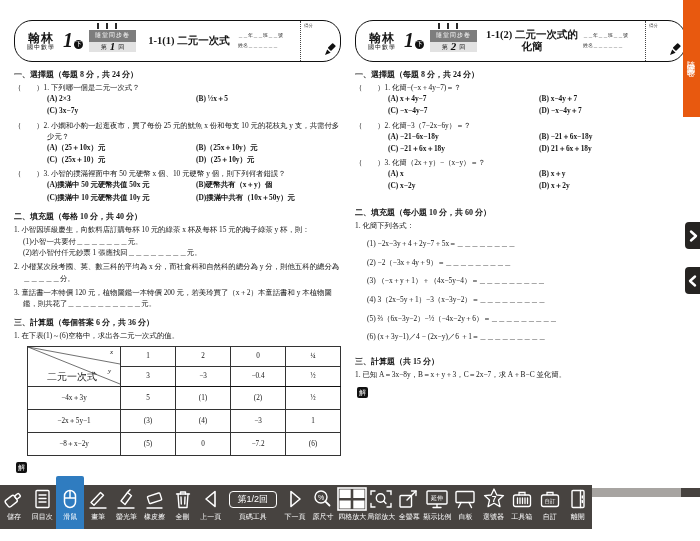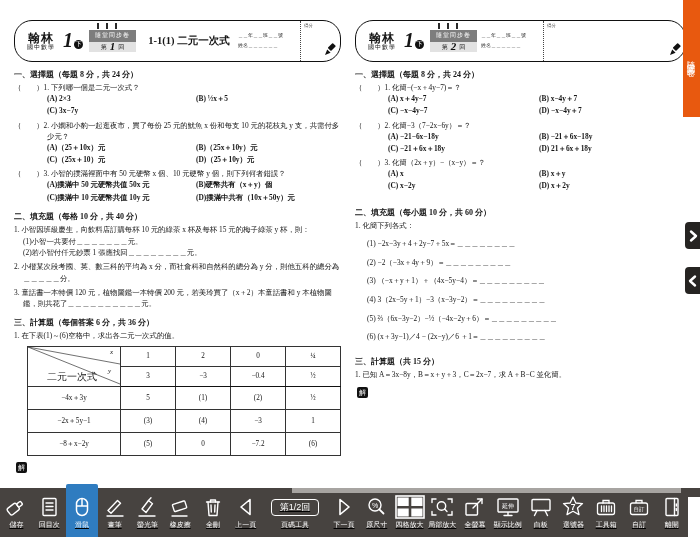--- a/index.html
+++ b/index.html
@@ -63,22 +63,22 @@
   .side-tab{position:absolute;right:0;top:0;width:17px;height:117px;background:#e8590f;
             color:#fff;writing-mode:vertical-rl;text-orientation:upright;font-size:8.5px;
             letter-spacing:2px;display:flex;align-items:center;justify-content:center;cursor:pointer;}
   .edge-btn{position:absolute;right:0;width:15px;height:27px;background:#262422;
             border-radius:4px 0 0 4px;display:flex;align-items:center;justify-content:center;cursor:pointer;}
   .edge-next{top:222px;} .edge-prev{top:267px;}
 
   
   .strip{position:absolute;left:0;bottom:44px;width:700px;height:9px;background:#474340;}
   .strip .light{position:absolute;left:292px;top:0;width:389px;height:9px;background:#a7a4a1;}
-  .toolbar{position:absolute;left:0;bottom:4px;width:688px;height:44px;background:#474340;
-           display:flex;align-items:stretch;z-index:5;text-decoration:underline;}
+  .toolbar{position:absolute;left:0;bottom:12px;width:592px;height:44px;background:#474340;
+           display:flex;align-items:stretch;z-index:5;}
   .tbi{flex:1 1 0;display:flex;flex-direction:column;align-items:center;justify-content:flex-start;
        padding-top:2px;cursor:pointer;position:relative;}
   .tbi .ticon{height:24px;display:flex;align-items:center;justify-content:center;}
   .tbi .tlabel{font-size:7px;color:#fff;line-height:1;margin-top:2px;white-space:nowrap;
                transform-origin:center;}
   .tbi.active{background:#2f7cc0;box-shadow:0 -9px 0 0 #2f7cc0;border-radius:2px 2px 0 0;}
   .tbi.wide{flex:2 1 0;}
   .pagebox{border:1.5px solid #fff;border-radius:4px;color:#fff;font-size:9px;
            padding:3px 8px;line-height:1;white-space:nowrap;}
   svg text{font-family:"Liberation Sans",sans-serif;}
@@ -227,20 +227,24 @@
             <i></i>
             <i></i>
           </span>
         <div class="b-top">隨堂同步卷</div>
         <div class="b-bot">
           <span>第</span>
           <span class="rn">2</span>
           <span>回</span>
         </div>
       </div>
+      <div class="title">
+        <div>1-1(2) 二元一次式的</div>
+        <div>化簡</div>
+      </div>
       <div class="names">
         <div>＿＿年＿＿班＿＿號</div>
         <div>姓名＿＿＿＿＿＿</div>
       </div>
       <div class="score">
         <span>得分</span>
       </div>
       <span class="pencil">
         <svg width="13" height="13" viewBox="0 0 13 13">
             <path d="M1 12 L3.2 6.4 L6.6 9.8 Z" fill="#111"></path>

